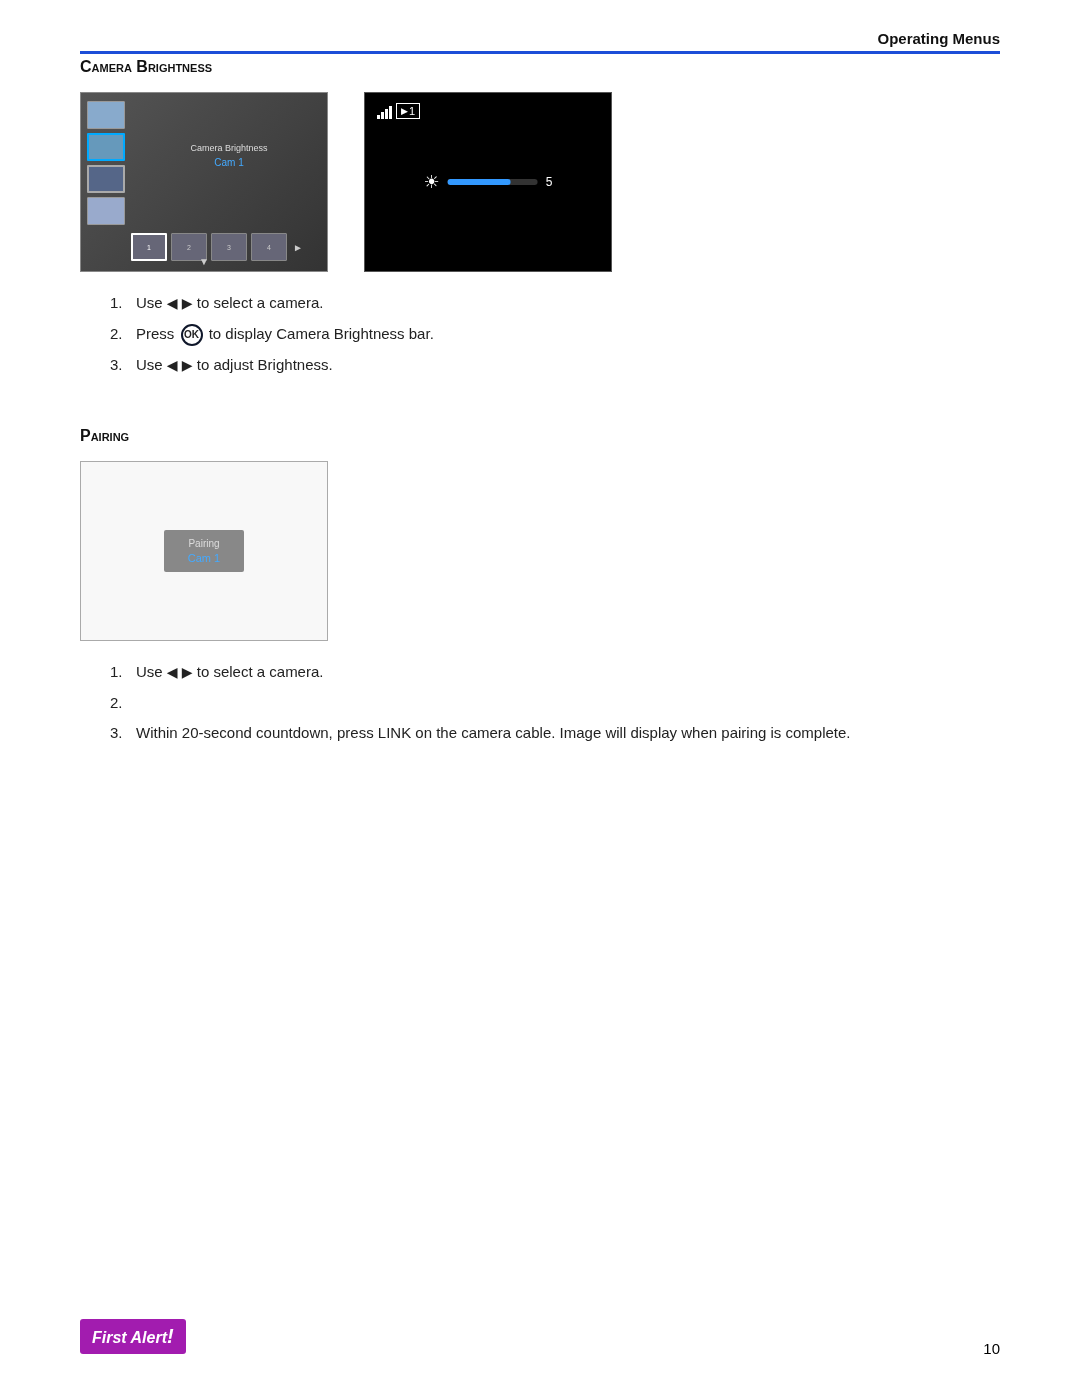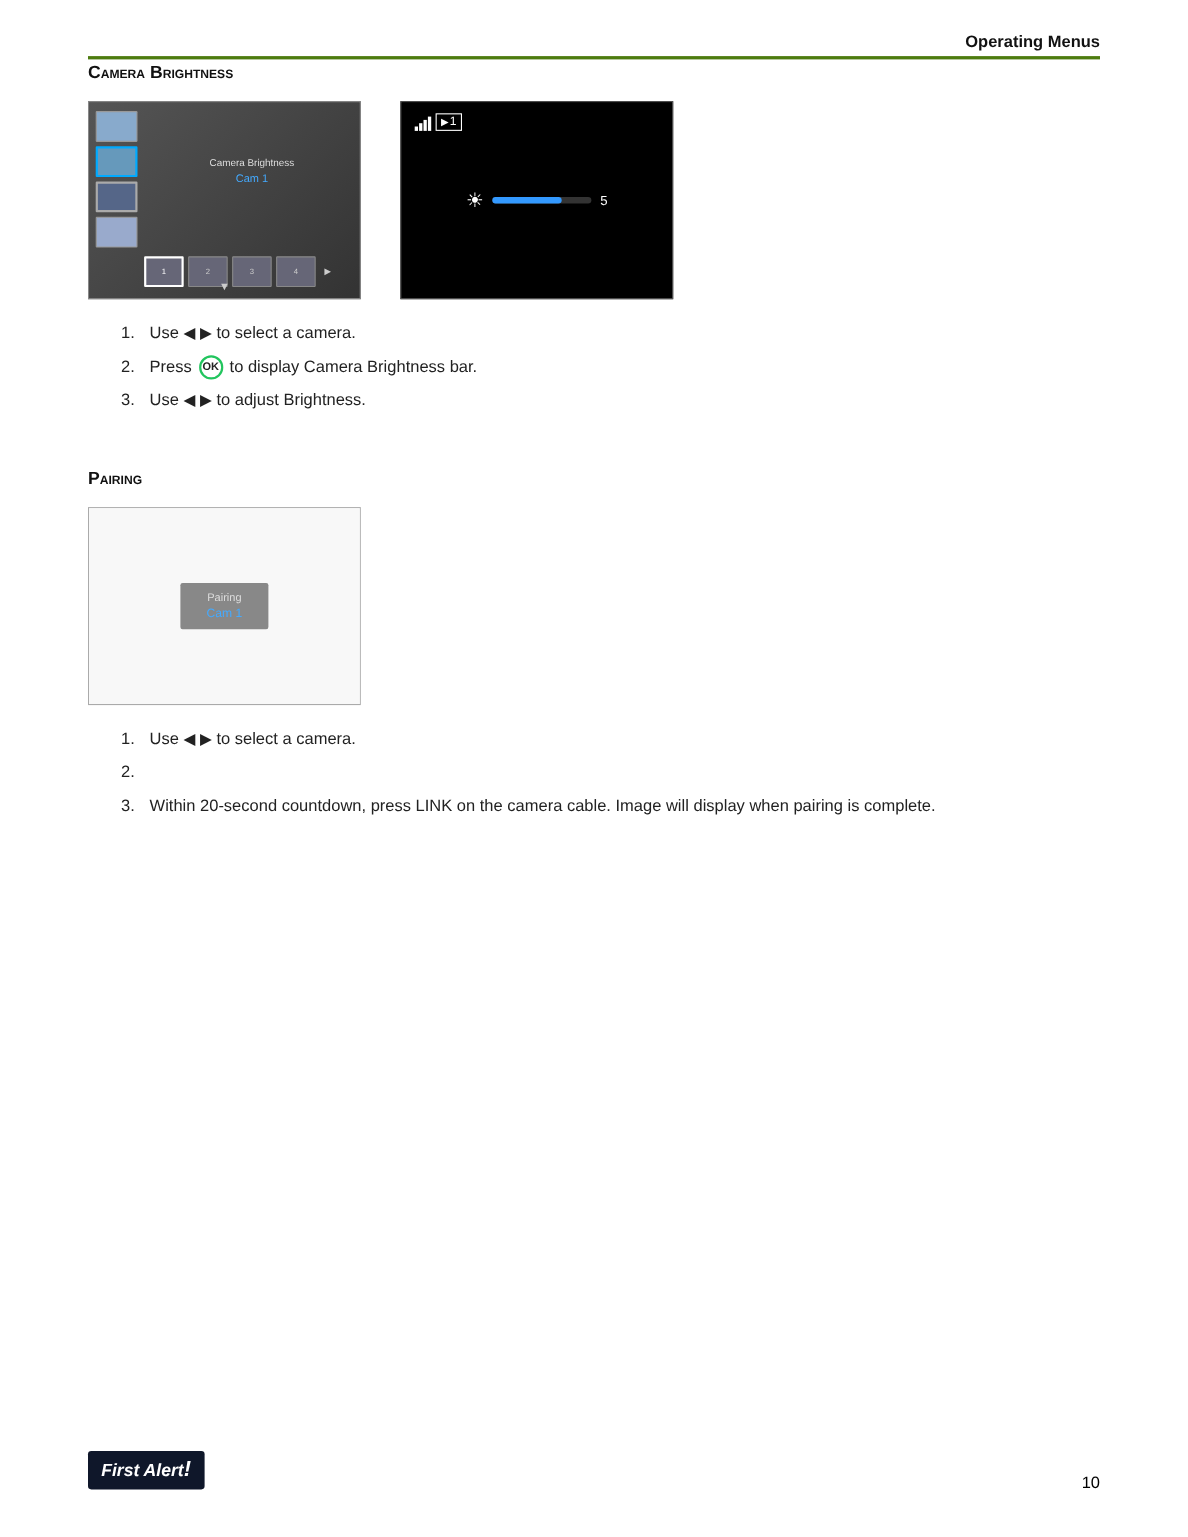--- a/index.html
+++ b/index.html
@@ -21,21 +21,21 @@
       position: relative;
     }
 
     
     .header {
       display: flex;
       justify-content: flex-end;
       align-items: flex-end;
       padding-top: 30px;
       padding-bottom: 4px;
-      border-bottom: 3px solid #4d7c0f;
+      border-bottom: 3px solid #1d4ed8;
       margin-bottom: 4px;
     }
 
     .header-title {
       font-weight: bold;
       font-size: 15px;
       color: #111;
     }
 
     .subheader {
@@ -280,21 +280,21 @@
       font-weight: normal;
     }
 
     
     .ok-btn-icon {
       display: inline-flex;
       align-items: center;
       justify-content: center;
       width: 22px;
       height: 22px;
-      border: 2px solid #22c55e;
+      border: 2px solid #0f172a;
       border-radius: 50%;
       font-size: 10px;
       font-weight: bold;
       color: #222;
       vertical-align: middle;
       margin: 0 2px;
       flex-shrink: 0;
     }
 
     
@@ -356,21 +356,21 @@
       justify-content: space-between;
     }
 
     .first-alert-logo {
       display: flex;
       align-items: center;
       gap: 0;
     }
 
     .logo-box {
-      background: #0f172a;
+      background: #a21caf;
       padding: 6px 12px;
       border-radius: 3px;
     }
 
     .logo-text {
       font-size: 16px;
       font-weight: bold;
       color: #fff;
       font-style: italic;
     }

